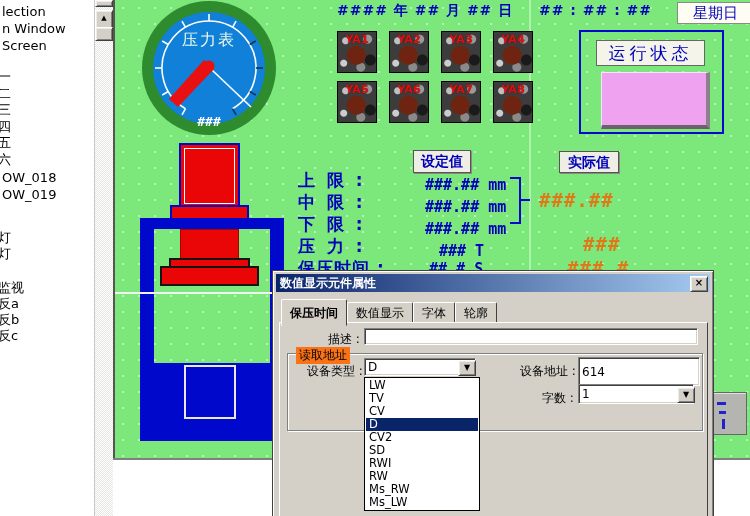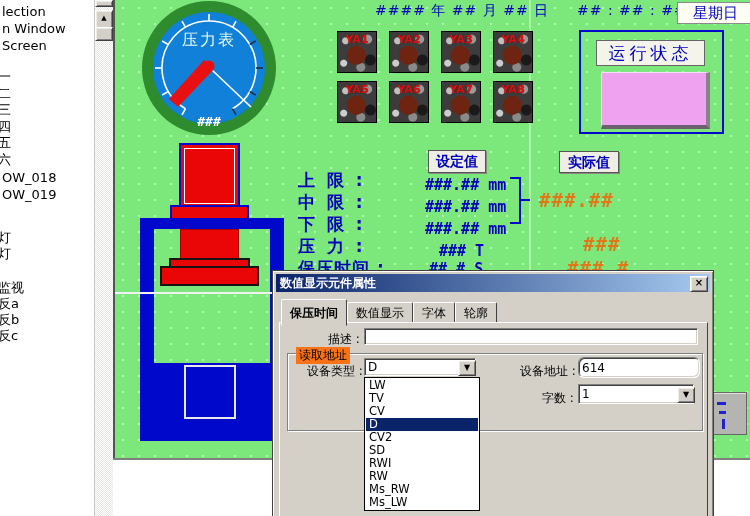--- a/index.html
+++ b/index.html
@@ -17,21 +17,21 @@
                      linear-gradient(45deg,#ffffff 25%,transparent 25%,transparent 75%,#ffffff 75%);
     background-size:2px 2px;background-position:0 0,1px 1px;}
   .raised{background:#d4d0c8;border:1px solid;border-color:#ffffff #404040 #404040 #ffffff;
           box-shadow:inset 1px 1px 0 #ecebe5,inset -1px -1px 0 #808080;}
 
   
   #canvas{left:113px;top:0;width:637px;height:458px;background-color:#7ce87c;
     background-image:radial-gradient(circle,rgba(230,255,230,.55) 1px,transparent 1.4px);
     background-size:16px 16px;border-left:2px solid #555;}
   #canvas-bottom{left:113px;top:458px;width:637px;height:58px;background:#fff;border-top:2px solid #808080;}
-  .blue-t{color:#0000bb;font-weight:normal;margin-left:38px;}
+  .blue-t{color:#0000bb;font-weight:bold;}
   .mono{font-family:"DejaVu Sans Mono",monospace;}
   .cjk-label{font-size:17px;font-weight:bold;color:#0000bb;letter-spacing:3px;white-space:nowrap;}
   .hash-val{font-size:15px;font-weight:bold;color:#0000bb;white-space:nowrap;}
   .orange-val{color:#e07818;font-weight:bold;font-size:19px;letter-spacing:1px;white-space:nowrap;}
   .label-box{background:#eeeee4;border:1px solid #555;box-shadow:1px 1px 0 #8a8a82;
              text-align:center;font-size:14px;font-weight:bold;color:#0000bb;line-height:20px;}
   .valve-btn{width:38px;height:40px;border:1px solid #000;background-color:#3c3c3c;
     background-image:
       radial-gradient(circle at 48% 58%,#6e2410 9px,transparent 10px),
       radial-gradient(circle at 20% 22%,#c0c0c0 3px,transparent 4px),
@@ -149,21 +149,21 @@
     <div class="abs valve-btn" style="left:222px;top:81px;">YA5</div>
     <div class="abs valve-btn" style="left:274px;top:81px;">YA6</div>
     <div class="abs valve-btn" style="left:326px;top:81px;">YA7</div>
     <div class="abs valve-btn" style="left:378px;top:81px;">YA8</div>
 
     <div class="abs" style="left:464px;top:30px;width:141px;height:100px;border:2px solid #0008cc;">
       <div class="abs" style="left:15px;top:8px;width:107px;height:24px;background:#f4f4ea;border:1px solid #666;text-align:center;font-size:17px;line-height:24px;color:#0000bb;letter-spacing:4px;">运行状态</div>
       <div class="abs" style="left:20px;top:40px;width:104px;height:52px;background:#efa2ef;border-top:1px solid #fbe2fb;border-left:1px solid #fbe2fb;border-right:4px solid #8c808c;border-bottom:4px solid #6c606c;"></div>
     </div>
 
-    <div class="abs label-box" style="left:313px;top:150px;width:56px;height:21px;">设定值</div>
+    <div class="abs label-box" style="left:298px;top:150px;width:56px;height:21px;">设定值</div>
     <div class="abs label-box" style="left:444px;top:151px;width:58px;height:20px;">实际值</div>
 
     <div class="abs cjk-label" style="left:183px;top:191px;">中 限 :</div>
     <div class="abs cjk-label" style="left:183px;top:169px;">上 限 :</div>
     <div class="abs cjk-label" style="left:183px;top:213px;">下 限 :</div>
     <div class="abs cjk-label" style="left:183px;top:235px;">压 力 :</div>
     <div class="abs cjk-label" style="left:183px;top:257px;letter-spacing:1px;">保压时间 :</div>
 
     <div class="abs hash-val mono" style="left:310px;top:176px;">###.## mm</div>
     <div class="abs hash-val mono" style="left:310px;top:198px;">###.## mm</div>
@@ -224,21 +224,21 @@
     <div class="abs" id="group-box">
       <div class="abs dlg-label" style="left:8px;top:-7px;background:#f97316;padding:0 3px;">读取地址</div>
       <div class="abs dlg-label" style="left:19px;top:9px;">设备类型 :</div>
       <div class="abs dlg-label" style="left:232px;top:9px;">设备地址 :</div>
       <div class="abs dlg-label" style="left:254px;top:36px;">字数 :</div>
     </div>
 
     <input class="dlg-input" style="left: 91px; top: 87px; width: 112px; height: 18px;" value="D">
     <div class="abs raised combo-arrow" style="left:185px;top:89px;">▼</div>
 
-    <input class="dlg-input" style="left: 305px; top: 86px; width: 122px; height: 21px; border-radius: 6px;" value="614">
+    <input class="dlg-input" style="left: 305px; top: 86px; width: 122px; height: 29px;" value="614">
 
     <input class="dlg-input" style="left: 305px; top: 113px; width: 116px; height: 20px;" value="1">
     <div class="abs raised combo-arrow" style="left:404px;top:116px;">▼</div>
 
     <div class="abs" id="dropdown-list">
       <div class="dd-item">LW</div>
       <div class="dd-item">TV</div>
       <div class="dd-item">CV</div>
       <div class="dd-item selected">D</div>
       <div class="dd-item">CV2</div>

